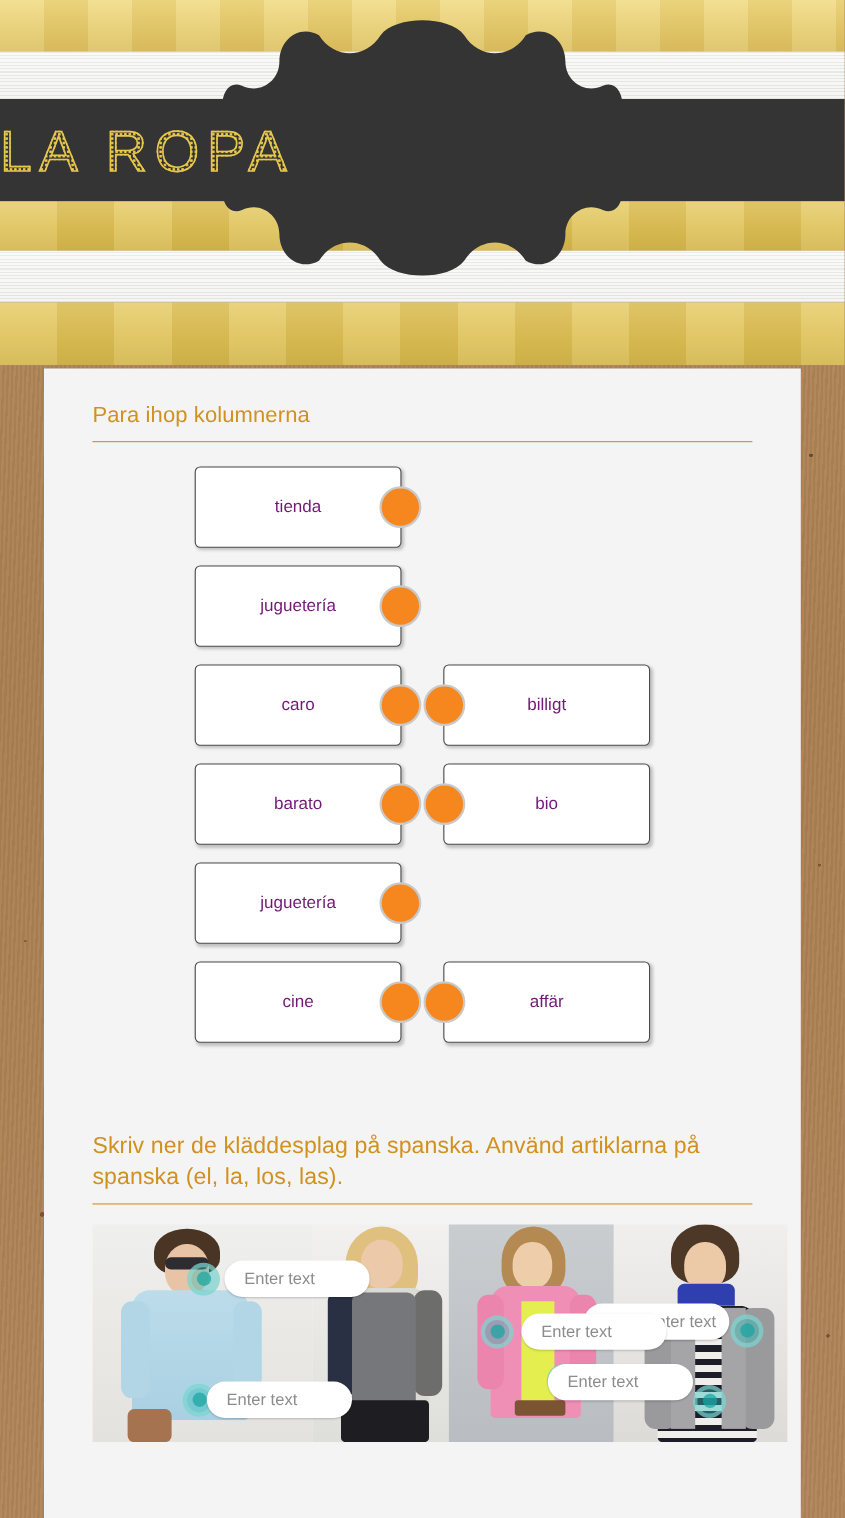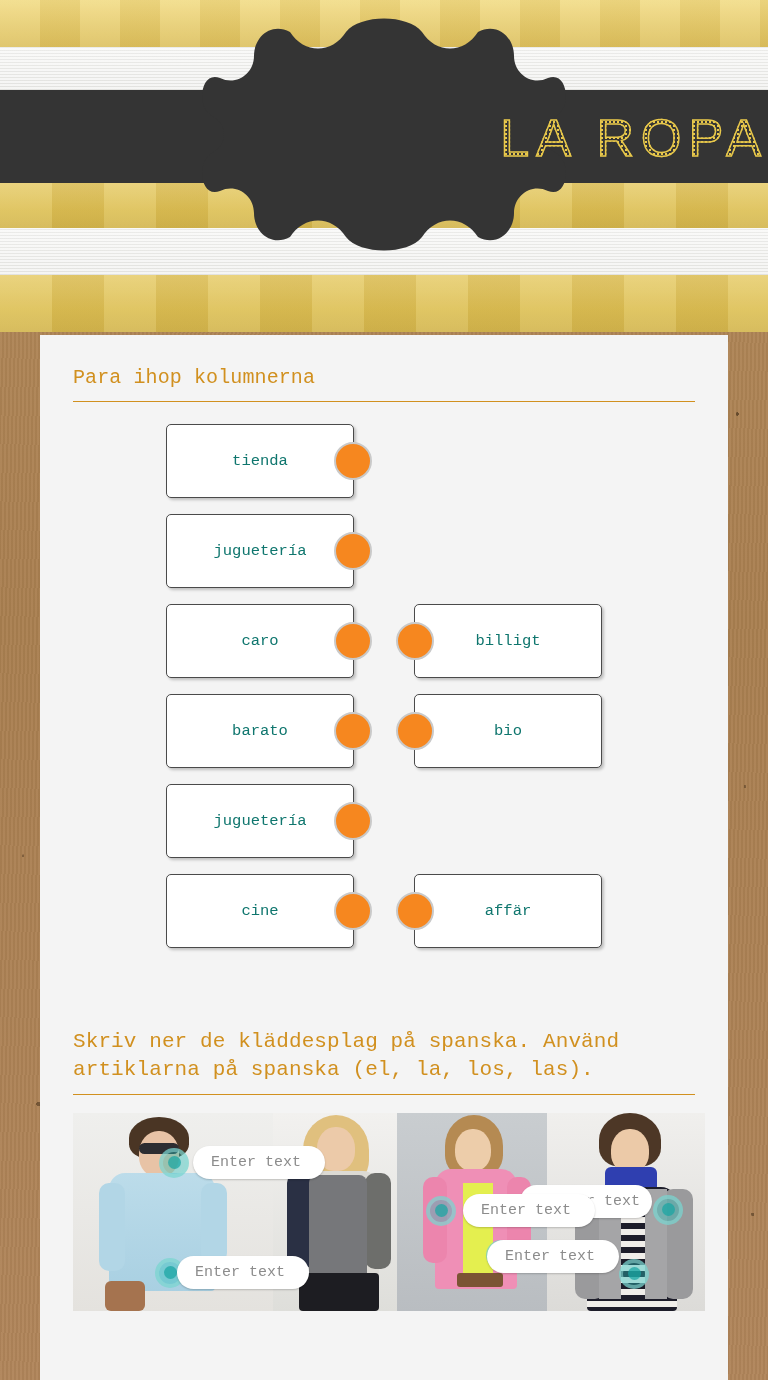--- a/index.html
+++ b/index.html
@@ -75,21 +75,21 @@
     top: 12px;
     width: 376px;
     height: 245px;
   }
   #title-badge svg { display: block; width: 100%; height: 100%; }
 
   #banner-title {
     position: absolute;
     left: 0; right: 0;
     top: 112px;
-    text-align: right;
+    text-align: left;
     font-size: 52px;
     letter-spacing: 7px;
     line-height: 1;
     color: transparent;
     font-family: "Liberation Sans", sans-serif;
     font-weight: 400;
     -webkit-text-stroke: 1.5px #e8c84b;
     text-shadow: none;
     background-image: radial-gradient(circle, #e8c84b 0 1.1px, transparent 1.25px);
     background-size: 4px 4px;
@@ -100,21 +100,21 @@
   
   #content-card {
     position: absolute;
     left: 40px;
     top: 335px;
     width: 688px;
     min-height: 1045px;
     background: #f4f4f4;
   }
 
-  .section { padding: 0 33px; font-family: Liberation Mono, monospace; }
+  .section { padding: 0 44px; }
 
   .section-title {
     color: #d1901f;
     font-size: 20px;
     font-weight: 400;
     line-height: 1.32;
     padding: 30px 0 10px 0;
     border-bottom: 1px solid #d1901f;
     letter-spacing: 0.1px;
   }
@@ -136,21 +136,21 @@
     position: relative;
     width: 188px;
     height: 74px;
     background: #ffffff;
     border: 1px solid #4a4a4a;
     border-radius: 5px;
     display: flex;
     align-items: center;
     justify-content: center;
     font-size: 15.5px;
-    color: #0f766e;
+    color: #701a75;
     box-shadow: 2px 2px 3px rgba(0,0,0,0.22);
   }
   .match-card.left  { margin-left: 93px; }
   .match-card.right { margin-right: 93px; }
 
   .dot {
     position: absolute;
     top: 50%;
     width: 38px;
     height: 38px;

